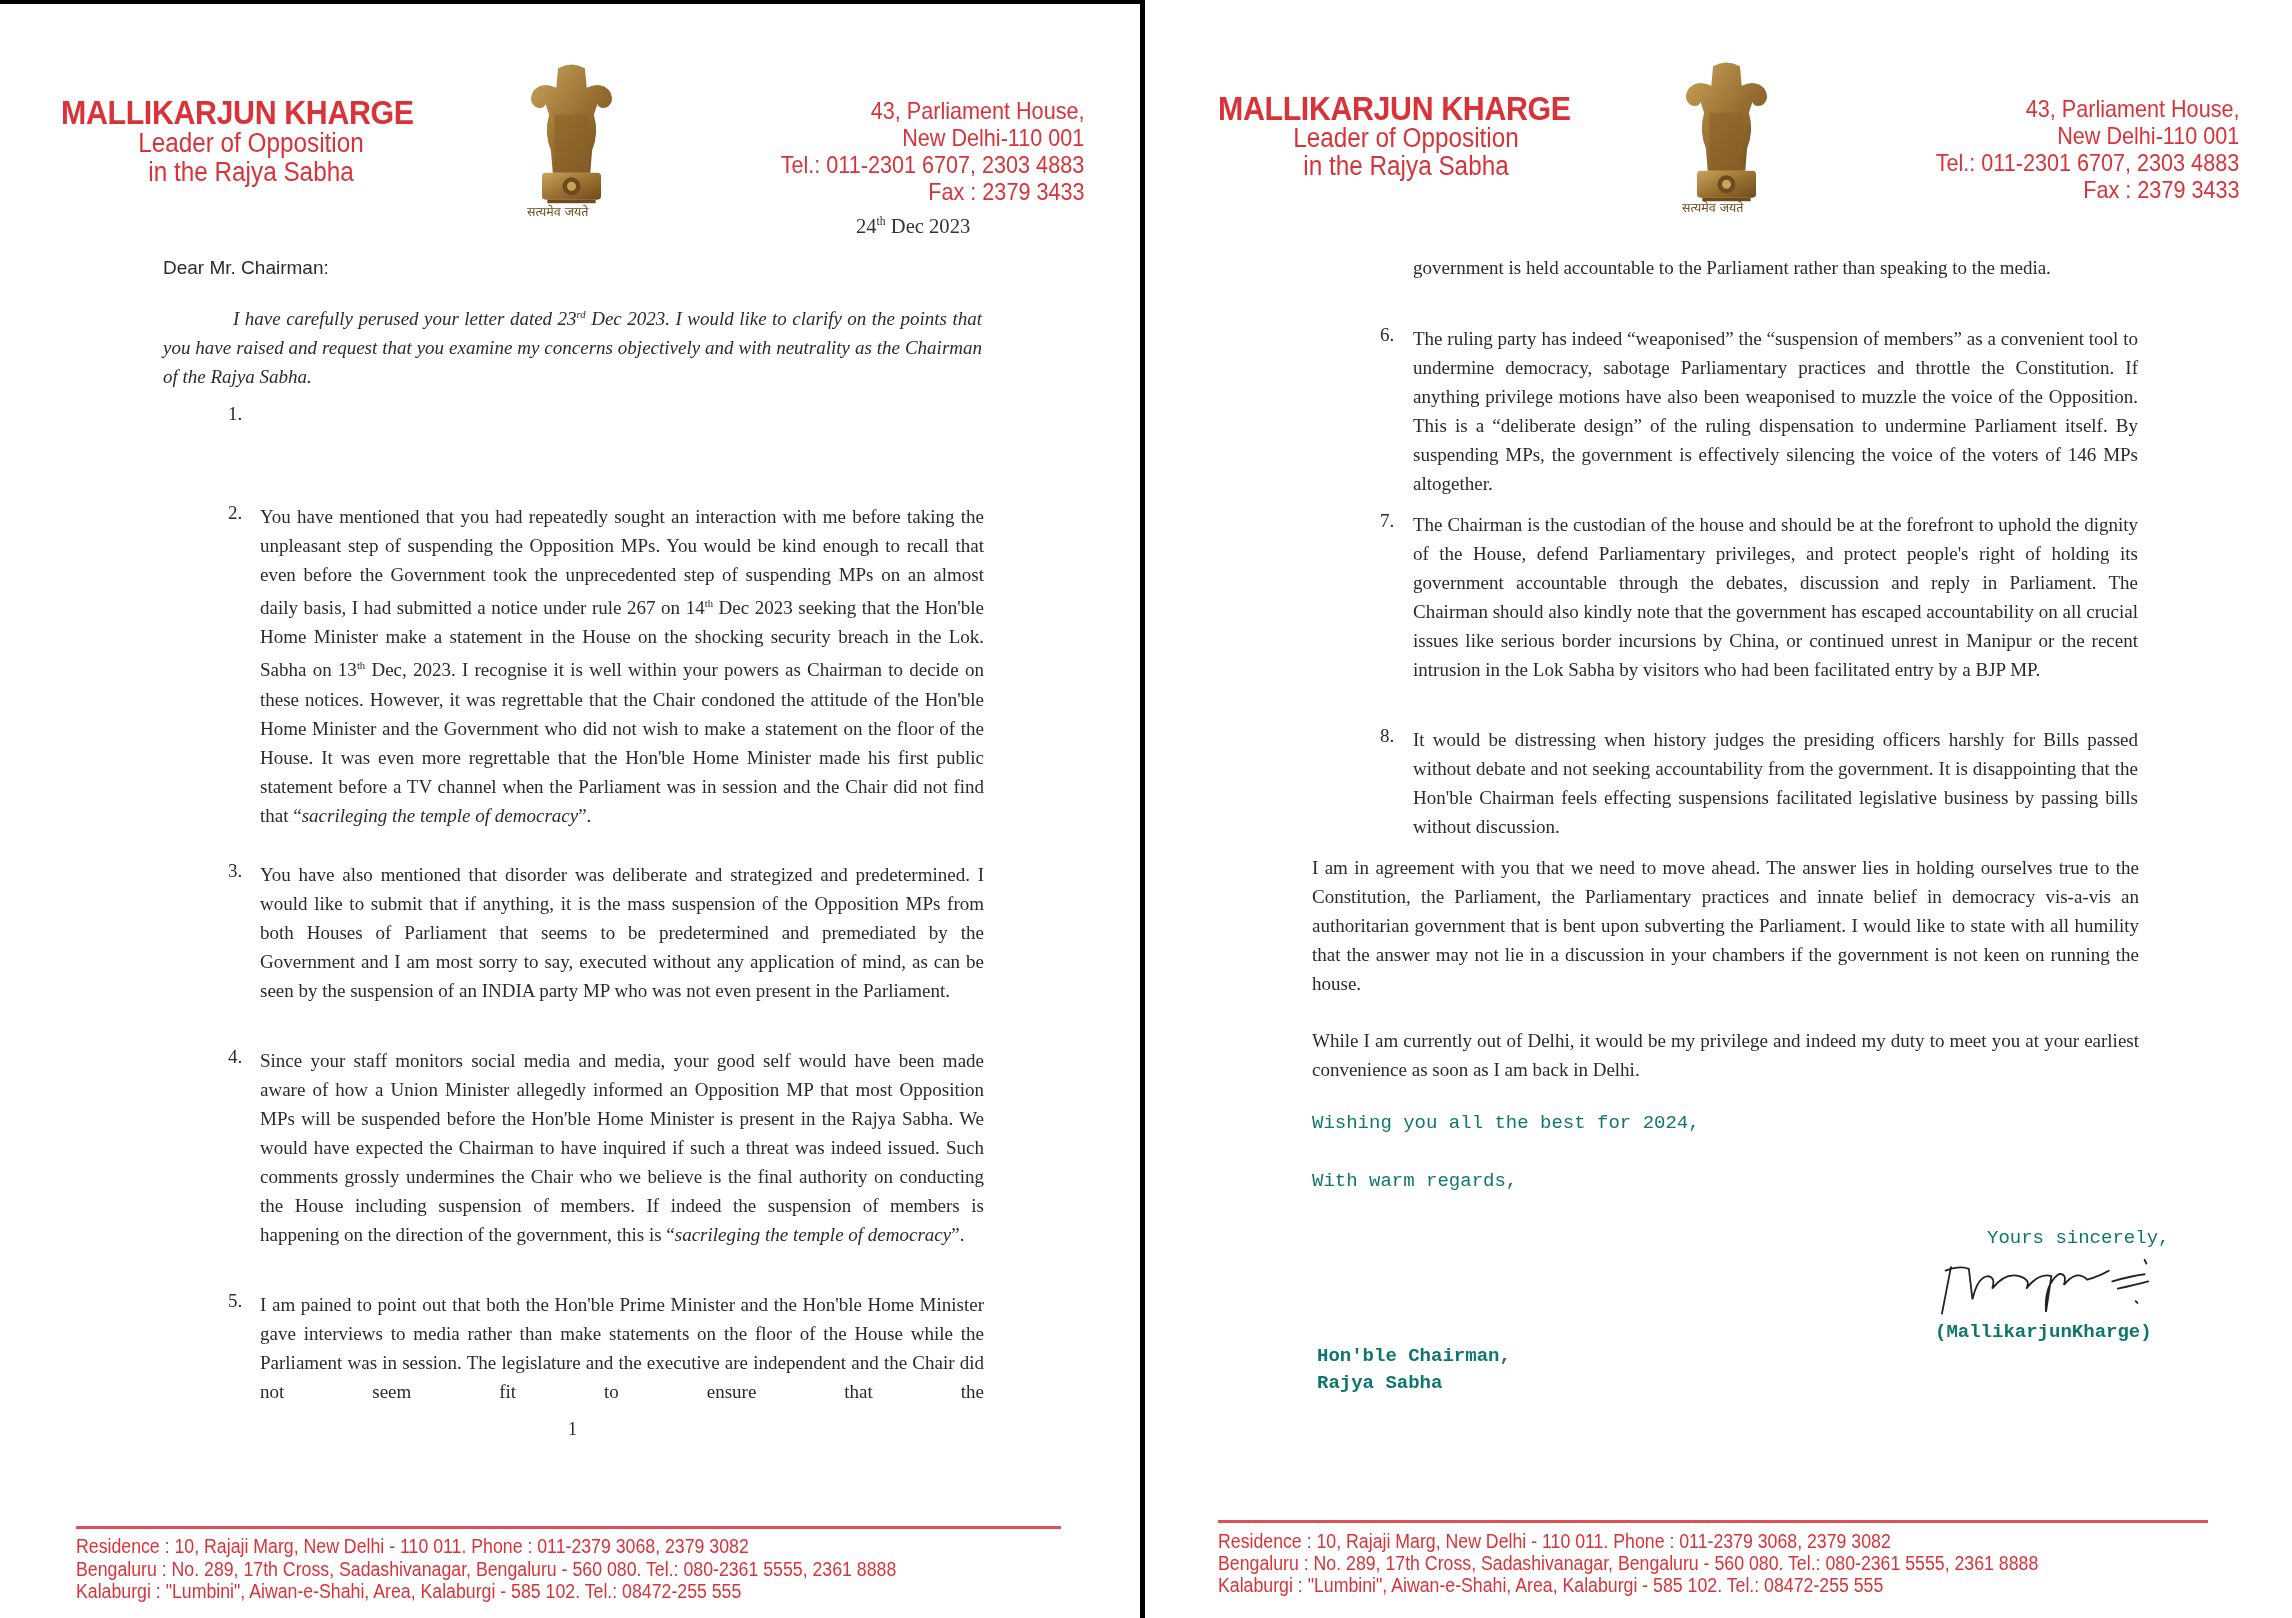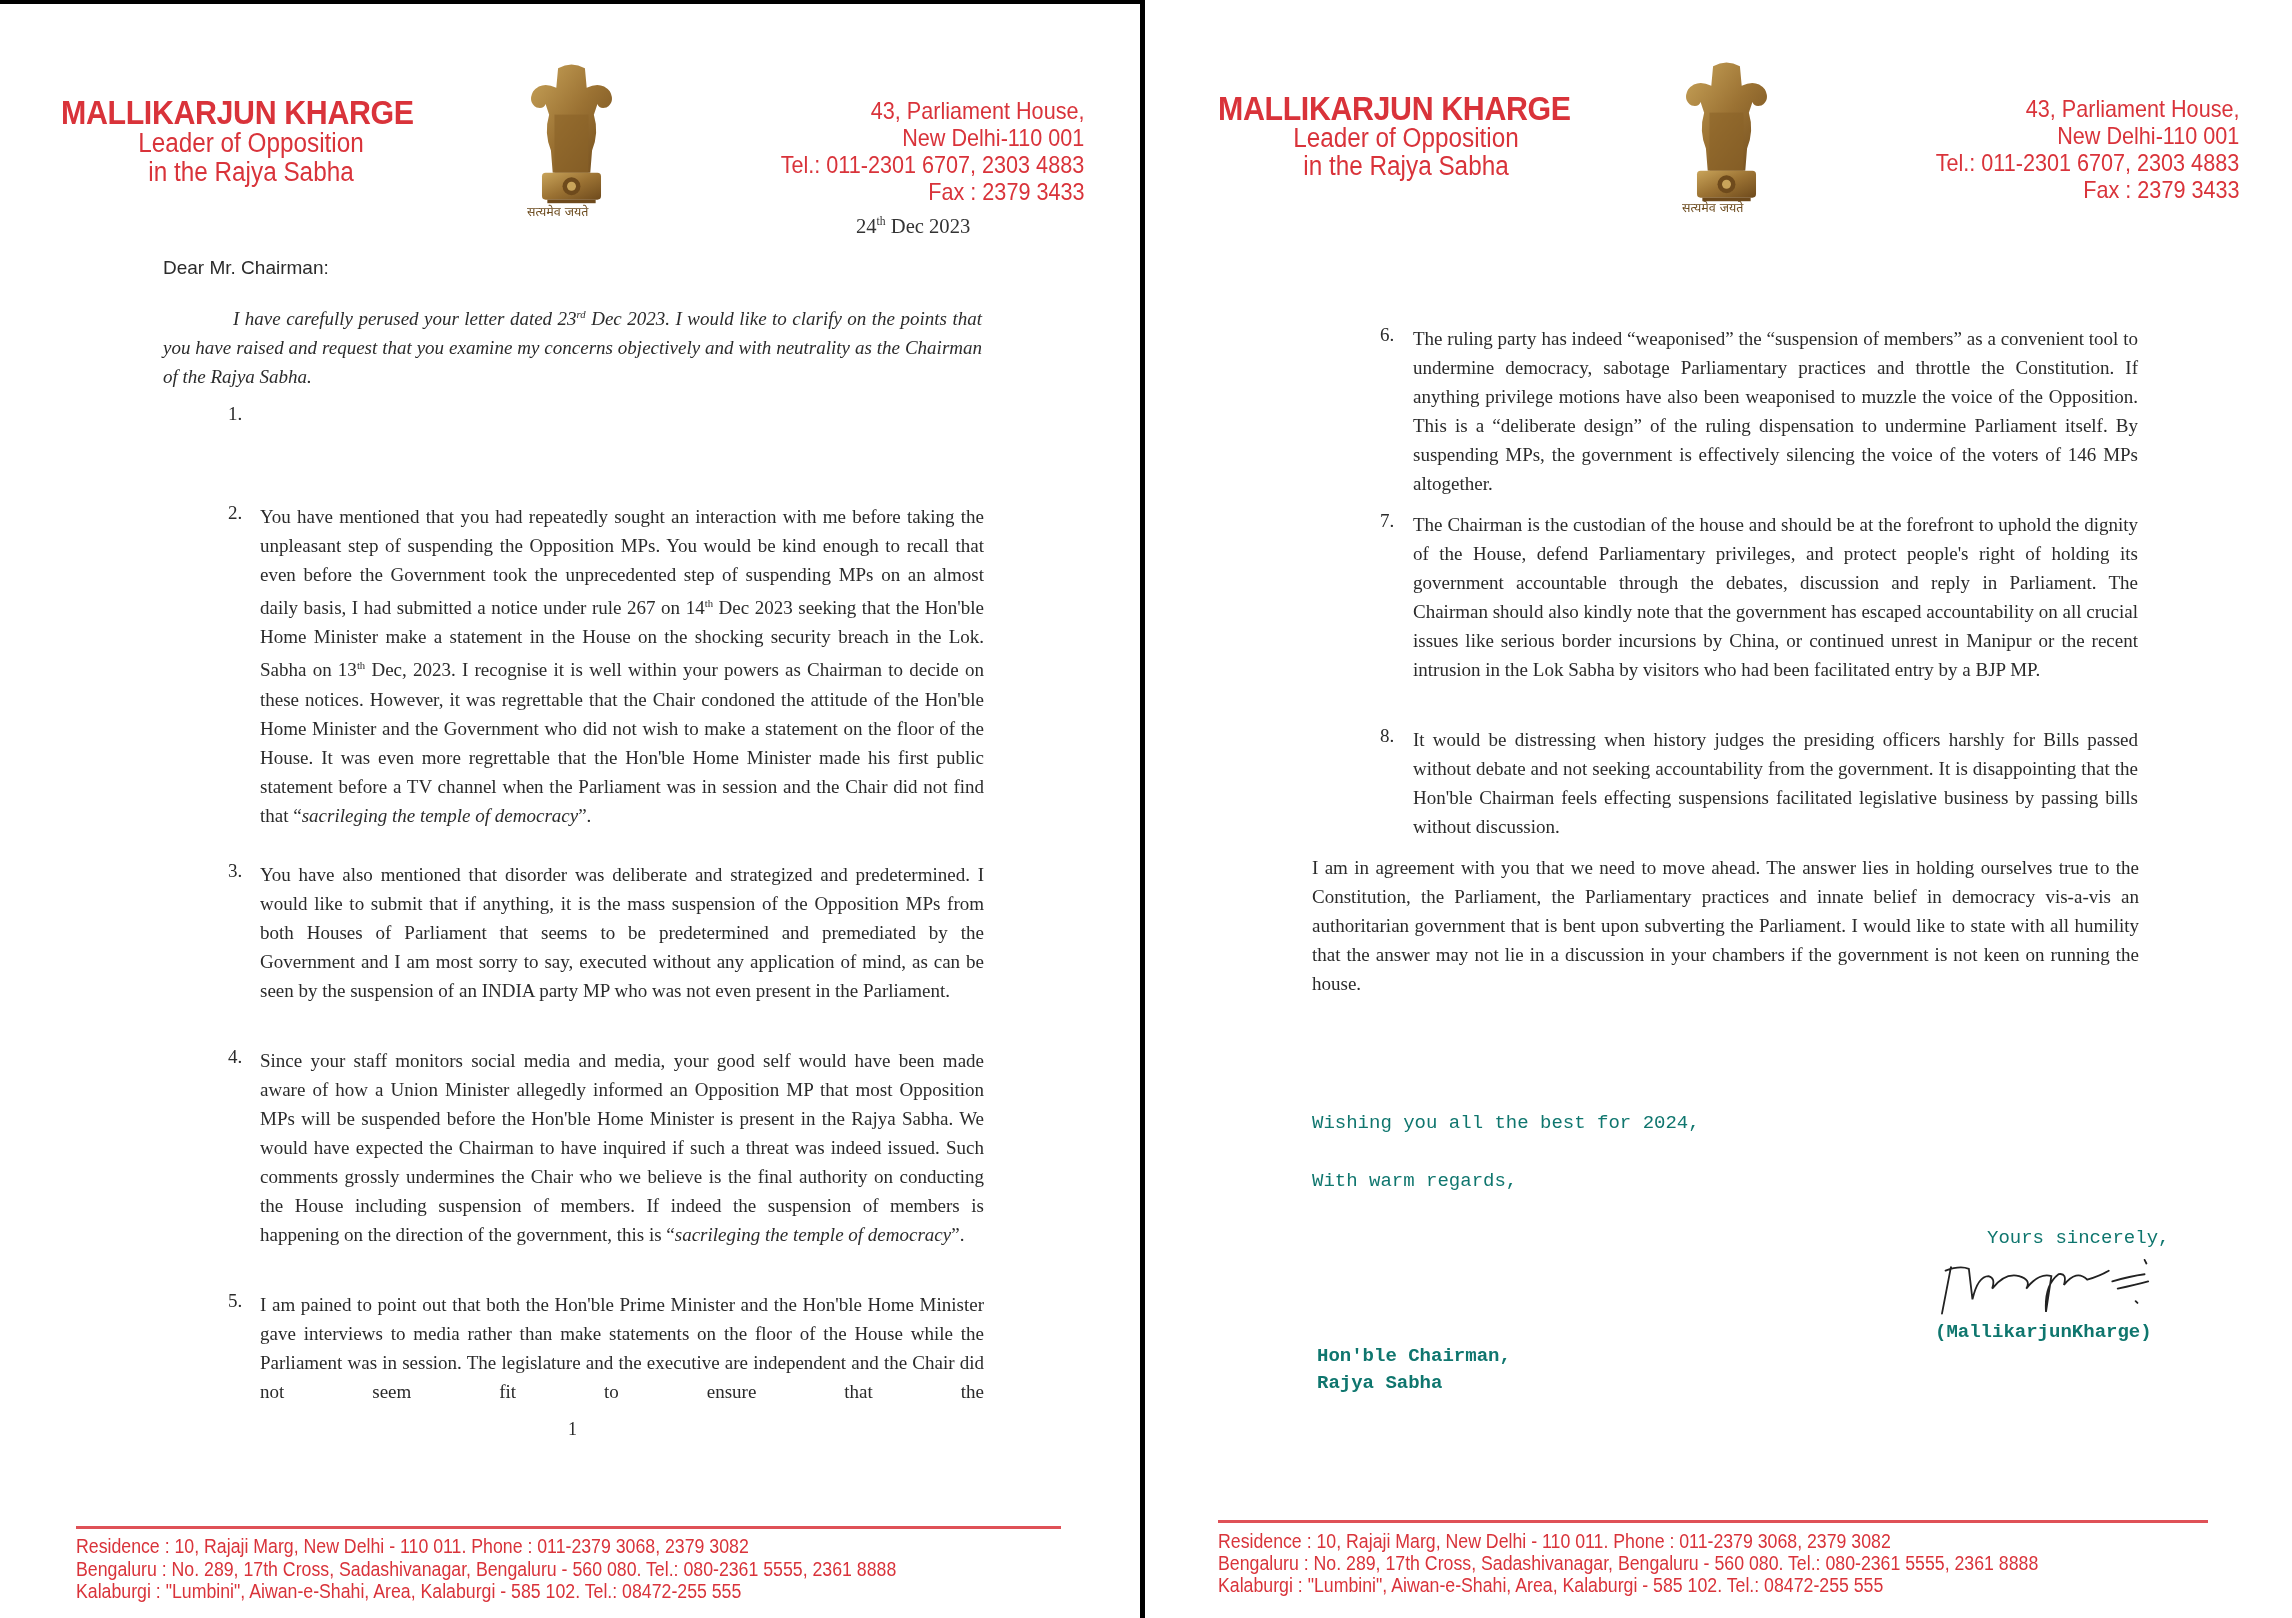--- a/index.html
+++ b/index.html
@@ -123,40 +123,46 @@
     <circle cx="55" cy="140" r="5" fill="#c9a45a"></circle>
     <rect x="28" y="155" width="54" height="4" fill="#6e4a1c"></rect>
   </svg>
   <div class="motto" style="left:537px; top:199px;">सत्यमेव जयते</div>
 
   <div class="lh-addr" style="right:54px; top:95px;">43, Parliament House,</div>
   <div class="lh-addr" style="right:54px; top:122px;">New Delhi-110 001</div>
   <div class="lh-addr" style="right:54px; top:149px;">Tel.: 011-2301 6707, 2303 4883</div>
   <div class="lh-addr" style="right:54px; top:176px;">Fax : 2379 3433</div>
 
+  <div class="body-text" style="left:268px; top:253px; width:725px;">
+    <p>government is held accountable to the Parliament rather than speaking to the media.</p>
+  </div>
 
   <div class="num" style="left:235px; top:324px;">6.</div>
   <div class="body-text" style="left:268px; top:324px; width:725px;">
     <p>The ruling party has indeed “weaponised” the “suspension of members” as a convenient tool to undermine democracy, sabotage Parliamentary practices and throttle the Constitution. If anything privilege motions have also been weaponised to muzzle the voice of the Opposition. This is a “deliberate design” of the ruling dispensation to undermine Parliament itself. By suspending MPs, the government is effectively silencing the voice of the voters of 146 MPs altogether.</p>
   </div>
 
   <div class="num" style="left:235px; top:510px;">7.</div>
   <div class="body-text" style="left:268px; top:510px; width:725px;">
     <p>The Chairman is the custodian of the house and should be at the forefront to uphold the dignity of the House, defend Parliamentary privileges, and protect people's right of holding its government accountable through the debates, discussion and reply in Parliament. The Chairman should also kindly note that the government has escaped accountability on all crucial issues like serious border incursions by China, or continued unrest in Manipur or the recent intrusion in the Lok Sabha by visitors who had been facilitated entry by a BJP MP.</p>
   </div>
 
   <div class="num" style="left:235px; top:725px;">8.</div>
   <div class="body-text" style="left:268px; top:725px; width:725px;">
     <p>It would be distressing when history judges the presiding officers harshly for Bills passed without debate and not seeking accountability from the government. It is disappointing that the Hon'ble Chairman feels effecting suspensions facilitated legislative business by passing bills without discussion.</p>
   </div>
 
   <div class="body-text" style="left:167px; top:853px; width:827px;">
     <p>I am in agreement with you that we need to move ahead. The answer lies in holding ourselves true to the Constitution, the Parliament, the Parliamentary practices and innate belief in democracy vis-a-vis an authoritarian government that is bent upon subverting the Parliament. I would like to state with all humility that the answer may not lie in a discussion in your chambers if the government is not keen on running the house.</p>
   </div>
 
+  <div class="body-text" style="left:167px; top:1026px; width:827px;">
+    <p>While I am currently out of Delhi, it would be my privilege and indeed my duty to meet you at your earliest convenience as soon as I am back in Delhi.</p>
+  </div>
 
   <div class="closing" style="left:167px; top:1112px;">Wishing you all the best for 2024,</div>
   <div class="closing" style="left:167px; top:1170px;">With warm regards,</div>
 
   <div class="closing" style="left:842px; top:1227px;">Yours sincerely,</div>
 
   <svg class="signature" style="left:788px; top:1249px;" width="269" height="72" viewBox="0 0 300 80">
     <path d="M10 72 L20 20 M14 24 Q30 18 40 22 L44 56 Q50 30 62 30 Q70 32 66 44 Q80 26 96 30 Q110 34 104 44 Q118 26 132 30 L126 70 Q124 40 140 28 Q150 26 146 40 Q160 22 172 34 Q186 30 196 24 M200 36 Q220 30 236 28 M206 44 Q226 40 240 36 M236 12 L238 16 M226 58 L228 60" fill="none" stroke="#222" stroke-width="2" stroke-linecap="round"></path>
   </svg>
 

